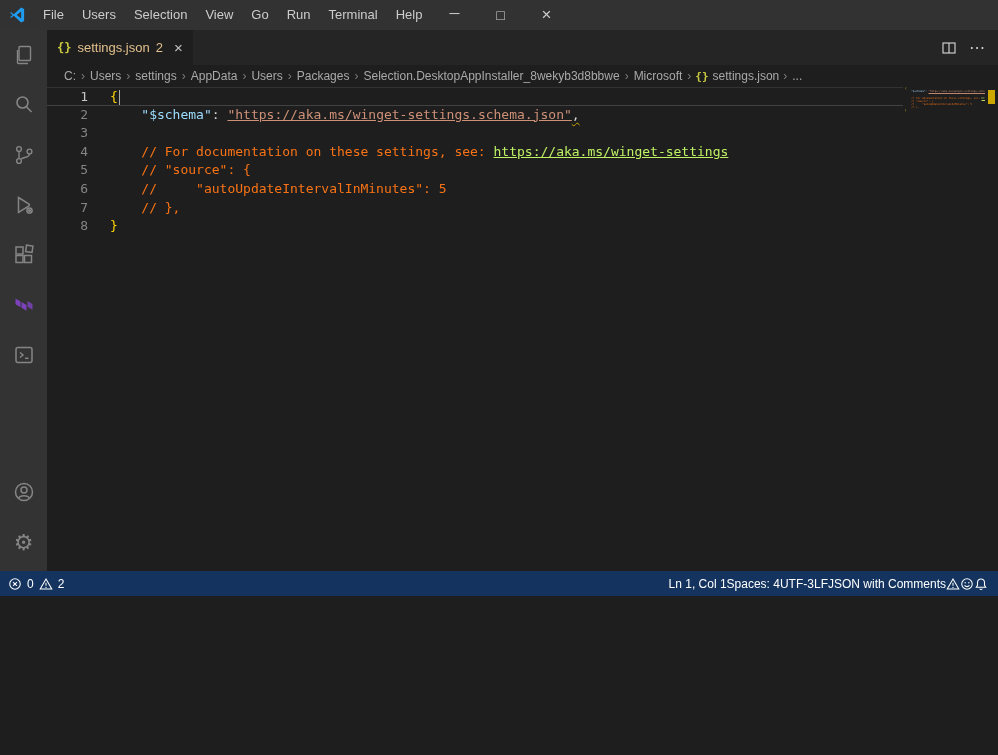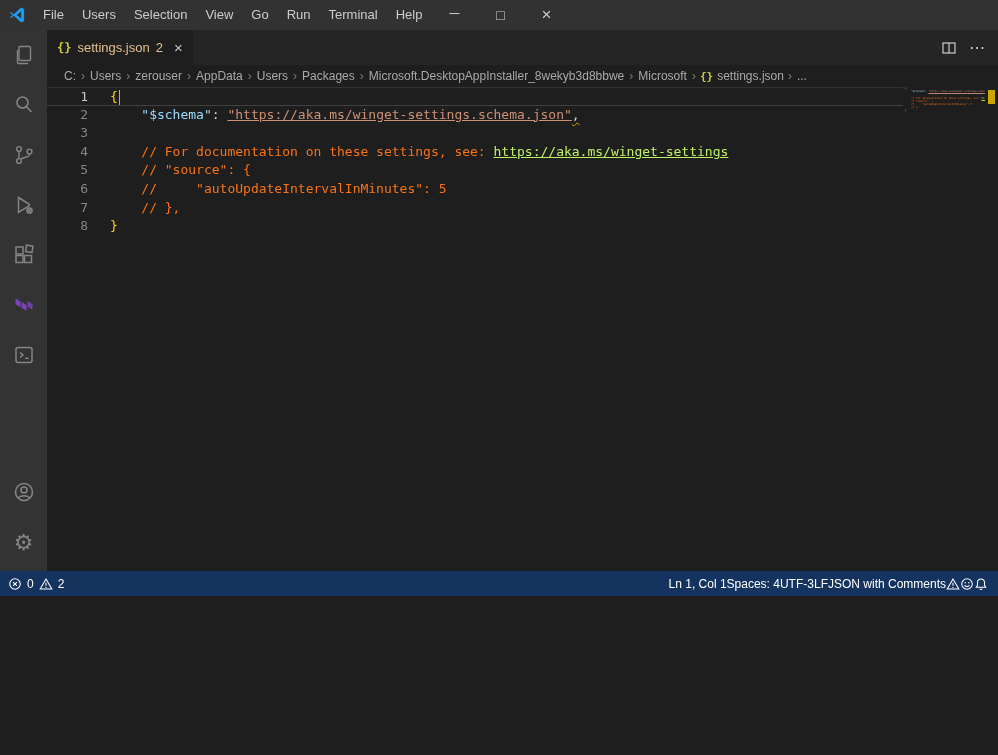--- a/index.html
+++ b/index.html
@@ -196,29 +196,29 @@
           </span>
           <span class="more-glyph">⋯</span>
         </div>
       </div>
 
       <div class="breadcrumbs">
         <span class="bc-item">C:</span>
         <span class="bc-sep">›</span>
         <span class="bc-item">Users</span>
         <span class="bc-sep">›</span>
-        <span class="bc-item">zerouser</span>
+        <span class="bc-item">settings</span>
         <span class="bc-sep">›</span>
         <span class="bc-item">AppData</span>
         <span class="bc-sep">›</span>
         <span class="bc-item">Users</span>
         <span class="bc-sep">›</span>
         <span class="bc-item">Packages</span>
         <span class="bc-sep">›</span>
-        <span class="bc-item">Microsoft.DesktopAppInstaller_8wekyb3d8bbwe</span>
+        <span class="bc-item">Selection.DesktopAppInstaller_8wekyb3d8bbwe</span>
         <span class="bc-sep">›</span>
         <span class="bc-item">Microsoft</span>
         <span class="bc-sep">›</span>
         <span class="bc-file">
           <span class="json-glyph">{}</span>
           <span>settings.json</span>
         </span>
         <span class="bc-sep">›</span>
         <span class="bc-item">...</span>
       </div>

